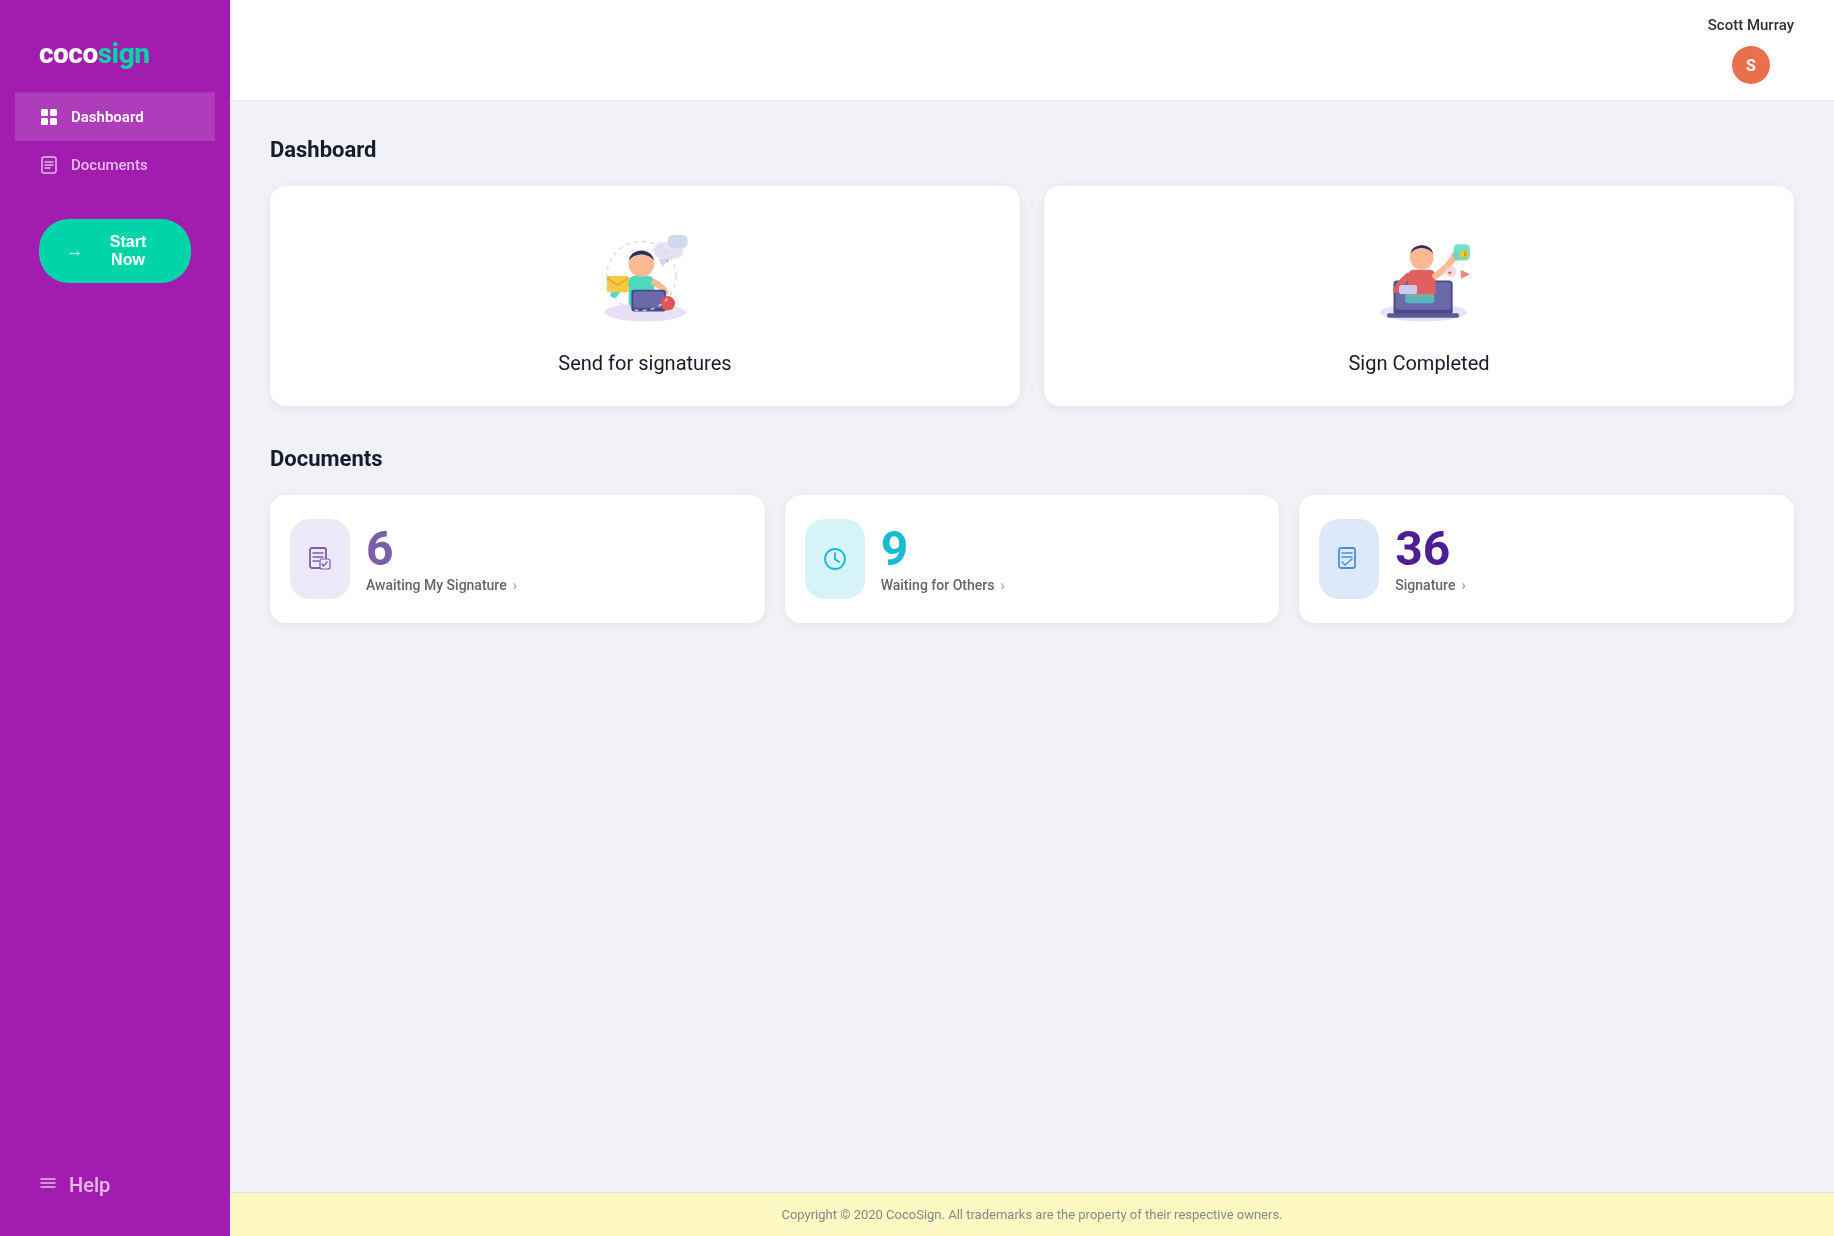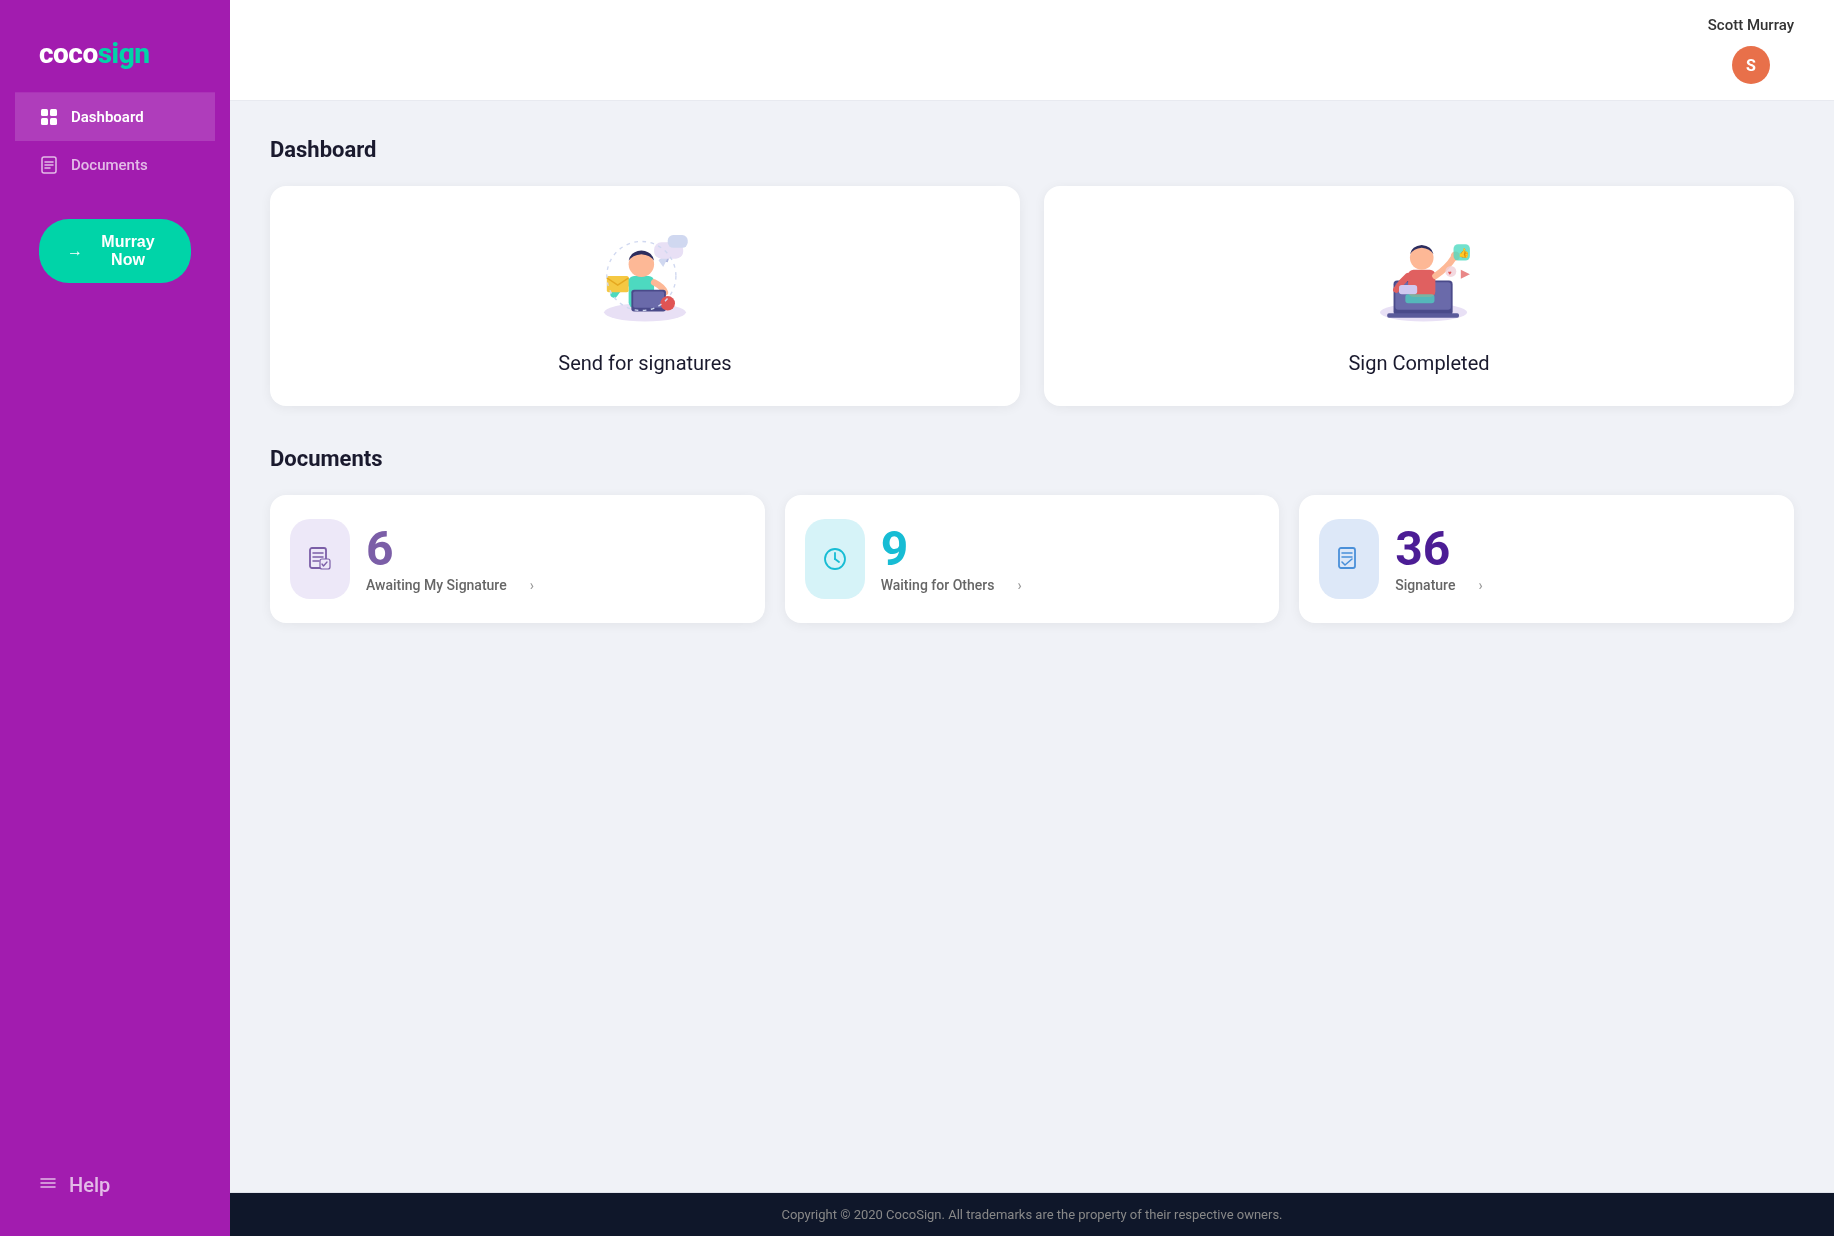--- a/index.html
+++ b/index.html
@@ -216,33 +216,33 @@
       font-weight: 700;
       line-height: 1;
     }
     .stat-number.purple { color: #7b5ea7; }
     .stat-number.cyan { color: #17bcd4; }
     .stat-number.blue { color: #4c1d95; }
 
     .stat-label-row {
       display: flex;
       align-items: flex-end;
-      gap: 23px;
+      gap: 6px;
       font-size: 14px;
       color: #666;
       font-weight: 500;
     }
     .stat-chevron {
       color: #999;
       font-size: 14px;
     }
 
     
     .footer {
-      background: #0f172a;
+      background: #fef9c3;
       border-top: 1px solid #e0e3eb;
       padding: 14px 40px;
       text-align: center;
       font-size: 13px;
       color: #888;
     }
 
     
     .illustration-send svg, .illustration-sign svg {
       width: 130px;
@@ -278,21 +278,21 @@
         <line x1="4" y1="6" x2="12" y2="6" stroke="rgba(255,255,255,0.7)" stroke-width="1.5" stroke-linecap="round"></line>
         <line x1="4" y1="9" x2="12" y2="9" stroke="rgba(255,255,255,0.7)" stroke-width="1.5" stroke-linecap="round"></line>
         <line x1="4" y1="12" x2="9" y2="12" stroke="rgba(255,255,255,0.7)" stroke-width="1.5" stroke-linecap="round"></line>
       </svg>
     </span>
     <span>Documents</span>
   </div>
 
   <button class="start-now-btn">
     <span>→</span>
-    <span>Murray Now</span>
+    <span>Start Now</span>
   </button>
 
   <div class="sidebar-bottom">
     <div class="help-item">
       <span>
         <svg width="18" height="18" viewBox="0 0 18 18" fill="none">
           <line x1="2" y1="5" x2="16" y2="5" stroke="rgba(255,255,255,0.7)" stroke-width="1.5" stroke-linecap="round"></line>
           <line x1="2" y1="9" x2="16" y2="9" stroke="rgba(255,255,255,0.7)" stroke-width="1.5" stroke-linecap="round"></line>
           <line x1="2" y1="13" x2="16" y2="13" stroke="rgba(255,255,255,0.7)" stroke-width="1.5" stroke-linecap="round"></line>
         </svg>

